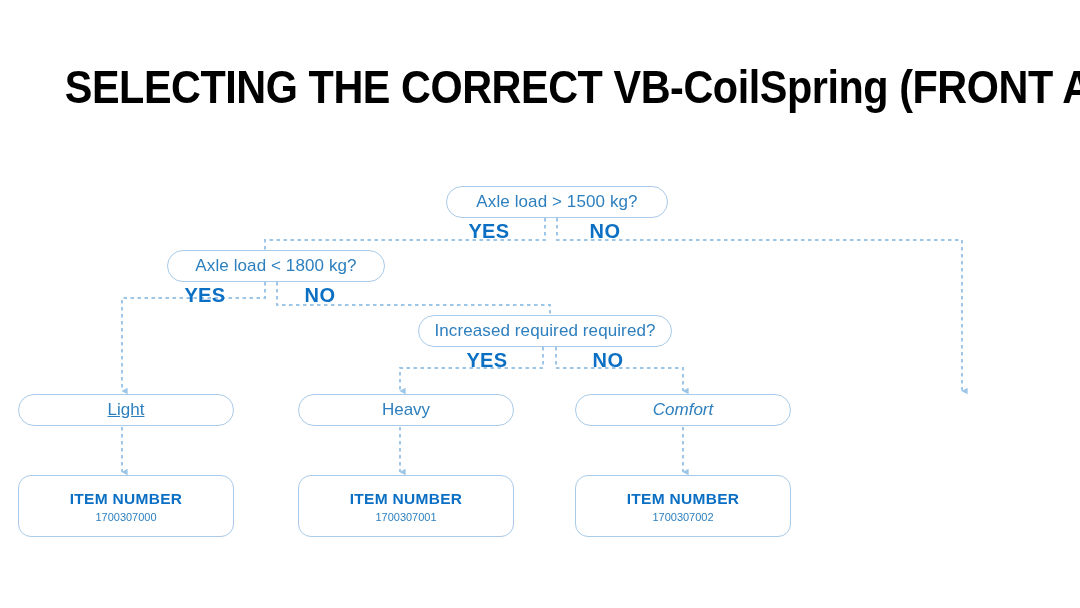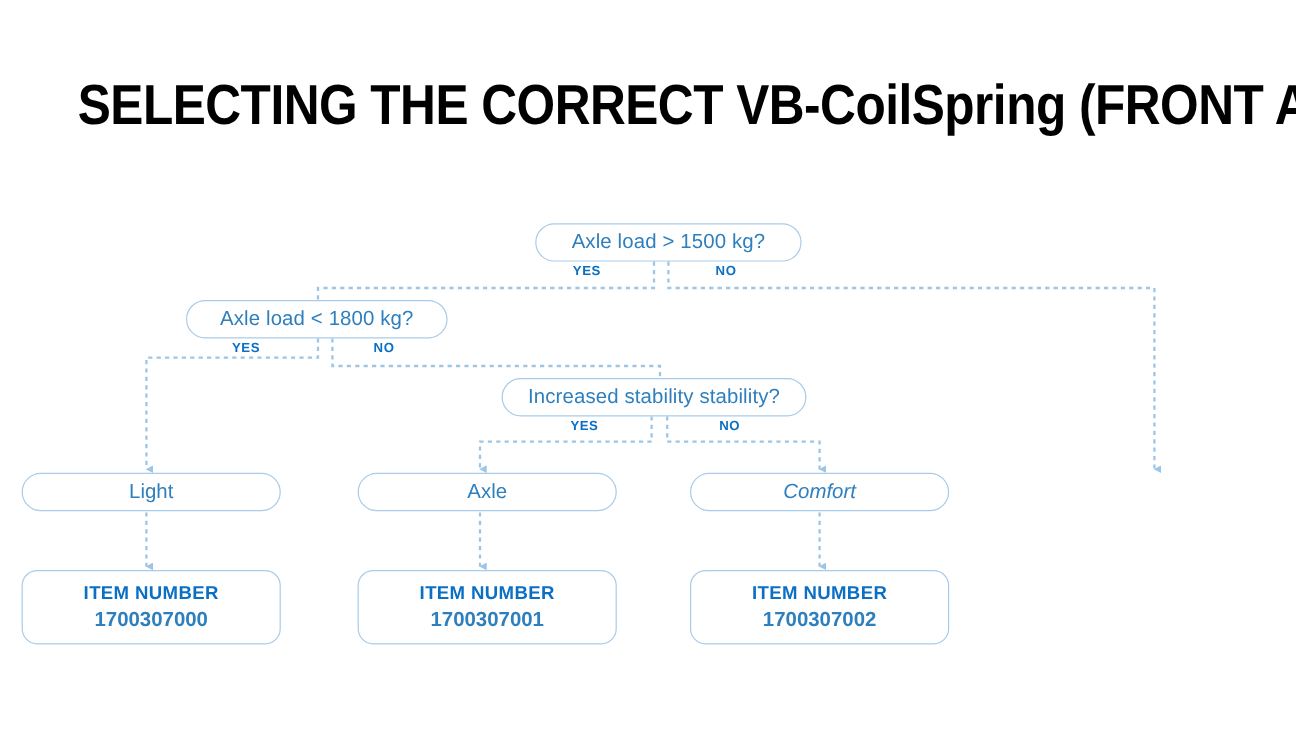--- a/index.html
+++ b/index.html
@@ -80,30 +80,30 @@
   }
   .item-title {
     color: #0b6fc4;
     font-weight: bold;
     font-size: 15.5px;
     letter-spacing: 0.3px;
     font-family: "Liberation Sans Narrow", "Liberation Sans", sans-serif;
   }
   .item-value {
     color: #2d7fbe;
-    font-size: 17px;
-    font-weight: 700;
+    font-size: 11px;
+    font-weight: 400;
   }
 
   
   .branch-label {
     position: absolute;
     color: #0b6fc4;
     font-weight: bold;
-    font-size: 11px;
+    font-size: 20px;
     letter-spacing: 0.4px;
     font-family: "Liberation Sans Narrow", "Liberation Sans", sans-serif;
     white-space: nowrap;
     text-align: center;
   }
 </style>
 </head>
 <body>
 
 <div id="page">
@@ -135,30 +135,30 @@
       <path d="M400,427 L400,472" marker-end="url(#arw)"></path>
       <path d="M683,427 L683,472" marker-end="url(#arw)"></path>
 
     </g>
   </svg>
 
   <div class="node decision" style="left:446px; top:186px; width:222px;">Axle load &gt; 1500 kg?</div>
   <div class="branch-label" style="left:434px; top:220px; width:110px;">YES</div>
   <div class="branch-label" style="left:550px; top:220px; width:110px;">NO</div>
 
-  <div class="node decision" style="left:155px; top:250px; width:218px;">Axle load &lt; 1800 kg?</div>
+  <div class="node decision" style="left:167px; top:250px; width:218px;">Axle load &lt; 1800 kg?</div>
   <div class="branch-label" style="left:150px; top:284px; width:110px;">YES</div>
   <div class="branch-label" style="left:265px; top:284px; width:110px;">NO</div>
 
-  <div class="node decision" style="left:418px; top:315px; width:254px;">Increased stability stability?</div>
+  <div class="node decision" style="left:418px; top:315px; width:254px;">Increased required required?</div>
   <div class="branch-label" style="left:432px; top:349px; width:110px;">YES</div>
   <div class="branch-label" style="left:553px; top:349px; width:110px;">NO</div>
 
-  <div class="node outcome" style="left:18px; top:394px; width:216px;">Light</div>
-  <div class="node outcome" style="left:298px; top:394px; width:216px;">Axle</div>
+  <div class="node outcome" style="left:18px; top:394px; width:216px;text-decoration:underline;">Light</div>
+  <div class="node outcome" style="left:298px; top:394px; width:216px;">Heavy</div>
   <div class="node outcome" style="left:575px; top:394px; width:216px;font-style:italic;">Comfort</div>
 
   <div class="node item-box" style="left:18px; top:475px; width:216px;">
     <div class="item-title">ITEM NUMBER</div>
     <div class="item-value">1700307000</div>
   </div>
 
   <div class="node item-box" style="left:298px; top:475px; width:216px;">
     <div class="item-title">ITEM NUMBER</div>
     <div class="item-value">1700307001</div>

